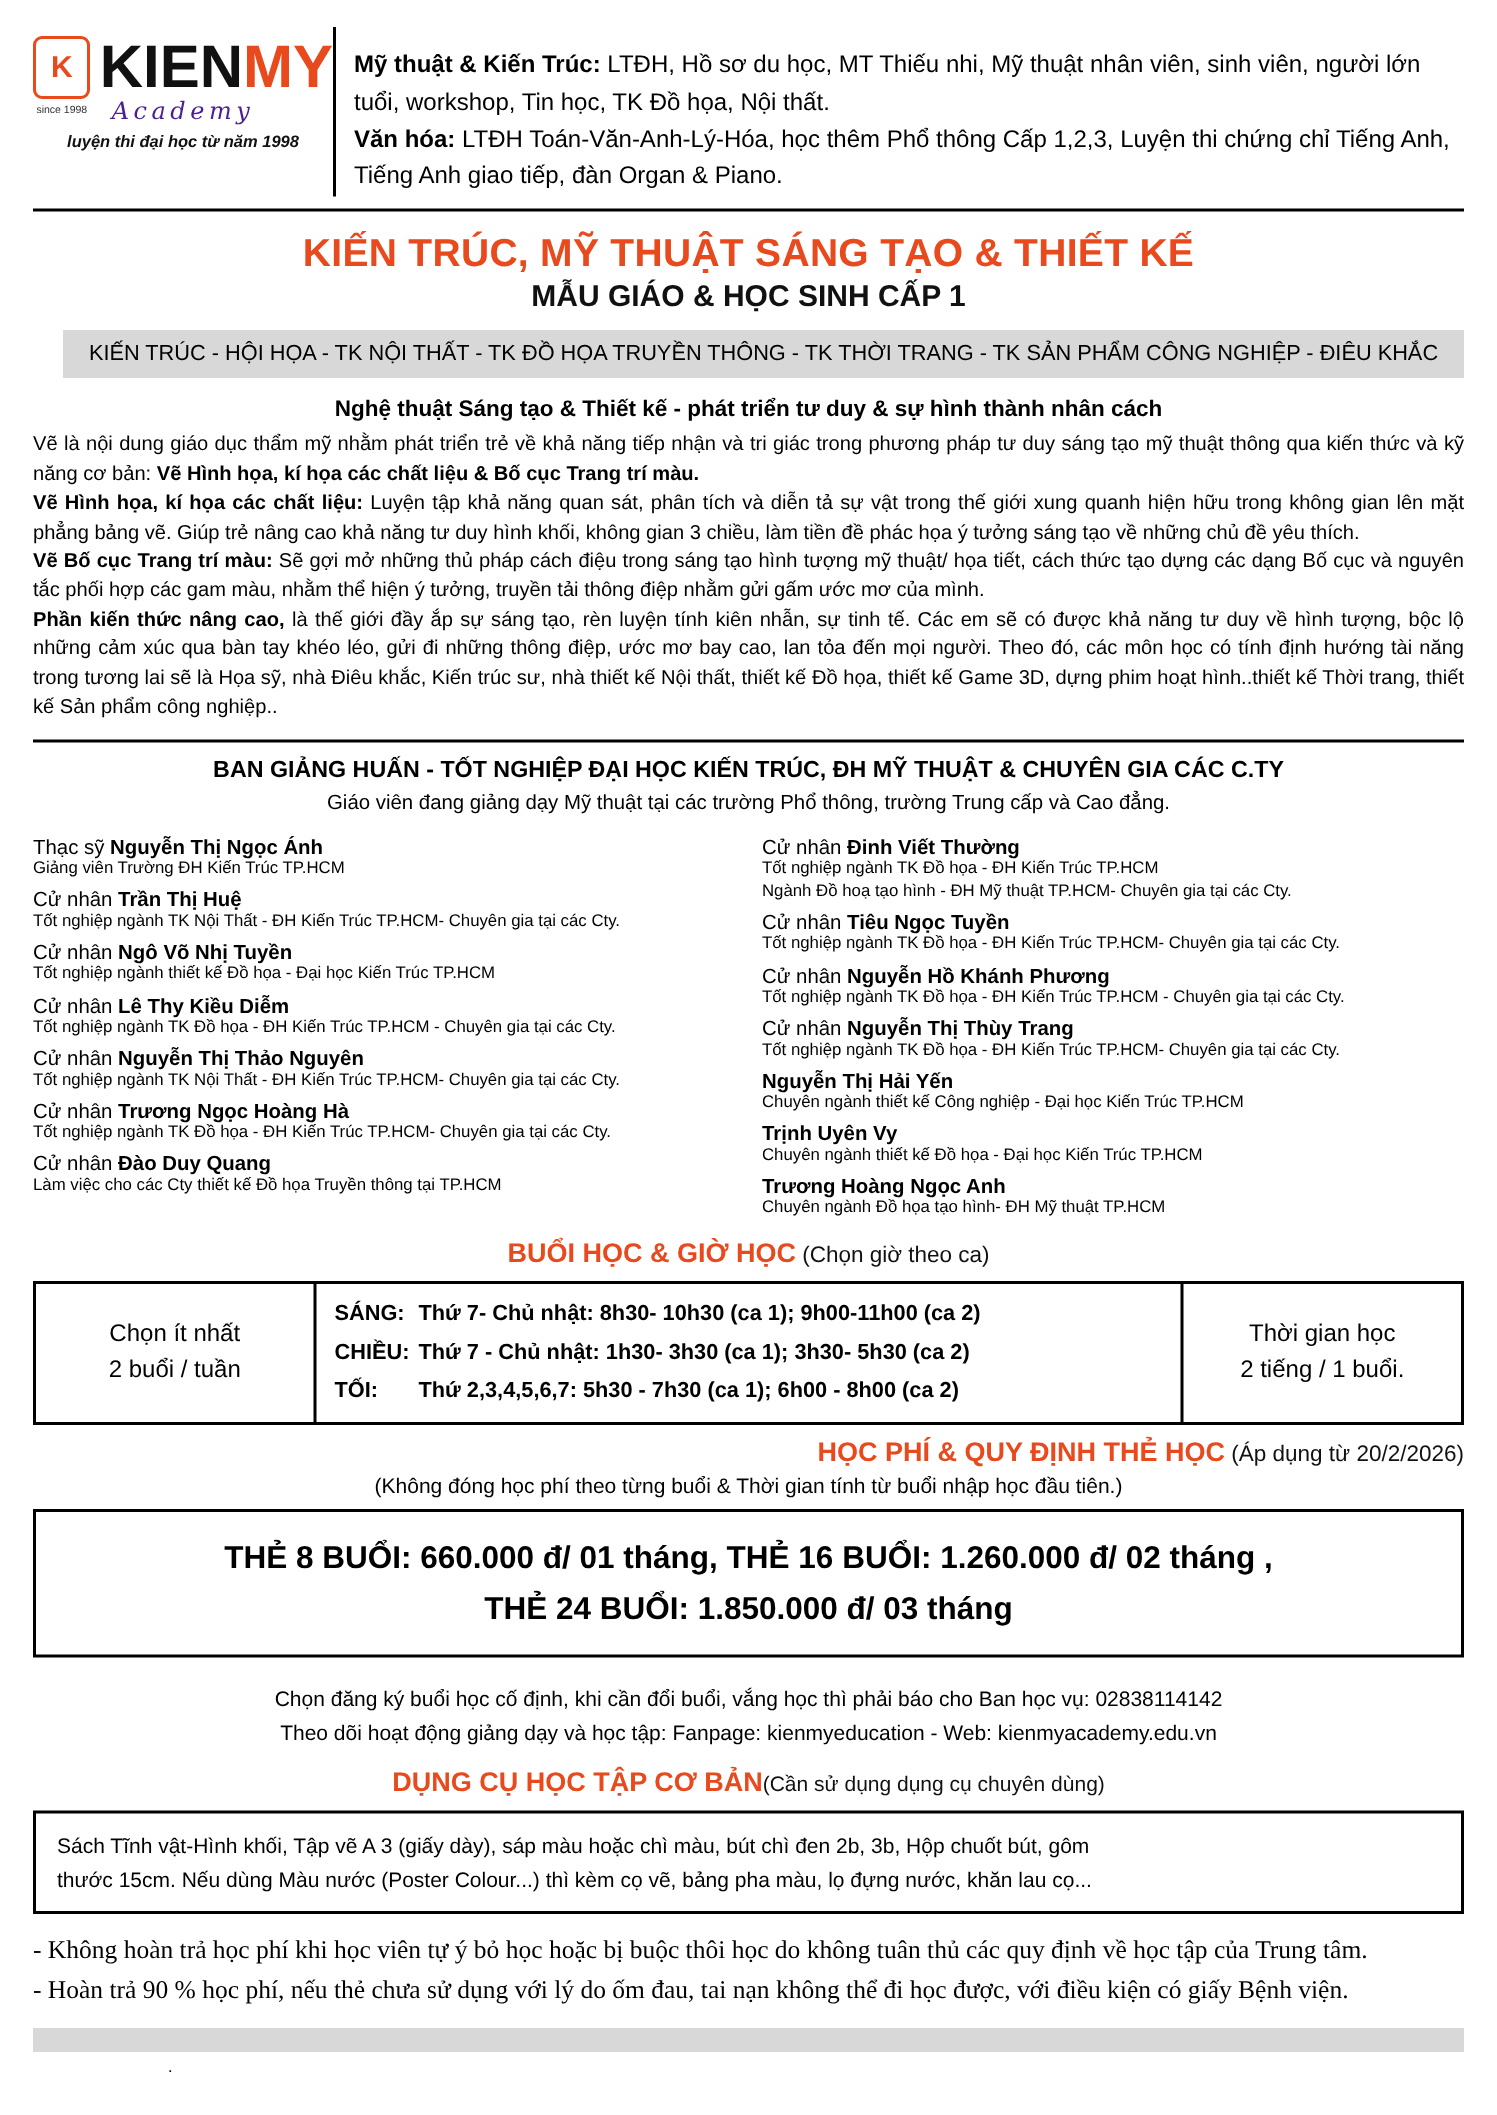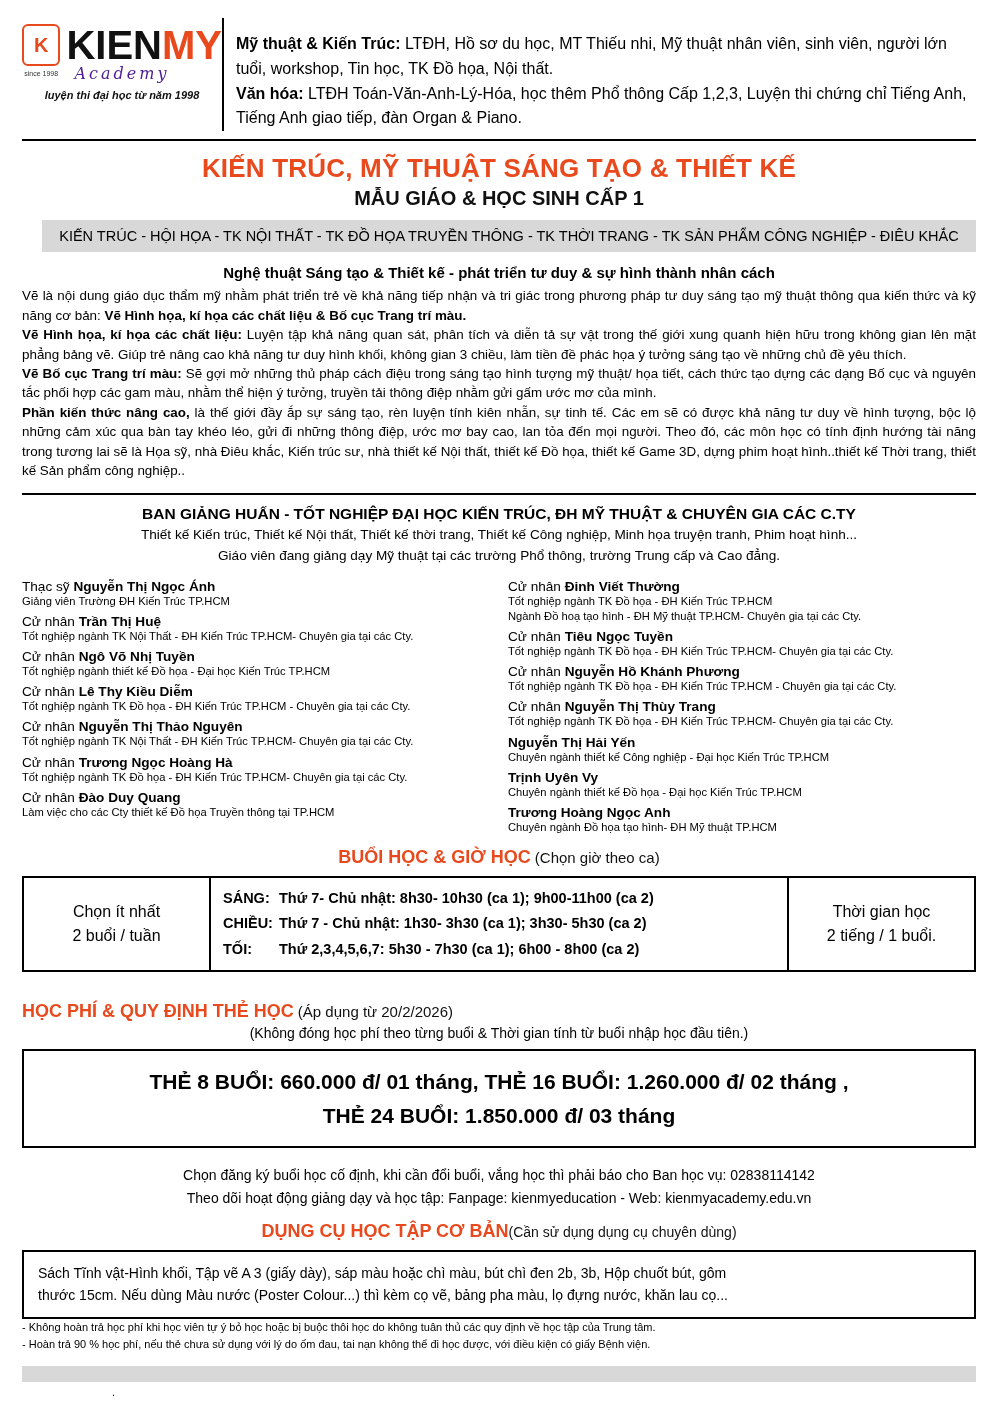--- a/index.html
+++ b/index.html
@@ -192,22 +192,22 @@
     border-right: 2px solid #000;
     padding: 8px 12px;
     font-size: 14.5px;
     font-weight: bold;
     line-height: 1.75;
   }
   .sched-mid .lbl { display: inline-block; min-width: 56px; }
 
   
   .fee-head {
-    text-align: left;
-    margin-top: 29px;
+    text-align: right;
+    margin-top: 8px;
     font-size: 18px;
     font-weight: bold;
     color: #e8491d;
   }
   .fee-head .note { color: #111; font-weight: normal; font-size: 15px; }
   .fee-sub {
     text-align: center;
     font-size: 14px;
     margin-top: 3px;
   }
@@ -237,22 +237,24 @@
   }
   .sup-head .sub { color: #111; font-weight: normal; font-size: 14px; }
   .sup-box {
     border: 2px solid #000;
     margin-top: 8px;
     padding: 10px 14px;
     font-size: 14px;
     line-height: 1.6;
   }
   .rules {
-    font-size: 11px;
+    margin-top: 10px;
+    font-size: 17px;
     line-height: 1.6;
+    font-family: Liberation Serif, serif;
   }
   .footer-strip {
     margin-top: 12px;
     height: 16px;
     background: #d8d8d8;
   }
   .dot {
     font-size: 11px;
     margin-top: 4px;
     padding-left: 90px;
@@ -304,21 +306,20 @@
       <b>Vẽ Bố cục Trang trí màu:</b><span> Sẽ gợi mở những thủ pháp cách điệu trong sáng tạo hình tượng mỹ thuật/ họa tiết, cách thức tạo dựng các dạng Bố cục và nguyên tắc phối hợp các gam màu, nhằm thể hiện ý tưởng, truyền tải thông điệp nhằm gửi gấm ước mơ của mình.</span>
     </p>
     <p>
       <b>Phần kiến thức nâng cao,</b><span> là thế giới đầy ắp sự sáng tạo, rèn luyện tính kiên nhẫn, sự tinh tế. Các em sẽ có được khả năng tư duy về hình tượng, bộc lộ những cảm xúc qua bàn tay khéo léo, gửi đi những thông điệp, ước mơ bay cao, lan tỏa đến mọi người. Theo đó, các môn học có tính định hướng tài năng trong tương lai sẽ là Họa sỹ, nhà Điêu khắc, Kiến trúc sư, nhà thiết kế Nội thất, thiết kế Đồ họa, thiết kế Game 3D, dựng phim hoạt hình..thiết kế Thời trang, thiết kế Sản phẩm công nghiệp..</span>
     </p>
   </div>
 
   <hr class="hr-black">
 
   <div class="ban-title">BAN GIẢNG HUẤN - TỐT NGHIỆP ĐẠI HỌC KIẾN TRÚC, ĐH MỸ THUẬT &amp; CHUYÊN GIA CÁC C.TY</div>
-  <div class="ban-sub">Thiết kế Kiến trúc, Thiết kế Nội thất, Thiết kế thời trang, Thiết kế Công nghiệp, Minh họa truyện tranh, Phim hoạt hình...</div>
   <div class="ban-sub">Giáo viên đang giảng dạy Mỹ thuật tại các trường Phổ thông, trường Trung cấp và Cao đẳng.</div>
 
   <div class="teachers">
     <div class="tcol">
       <div>
         <div class="tname"><span class="pre">Thạc sỹ </span><span class="nm">Nguyễn Thị Ngọc Ánh</span></div>
         <div class="tdesc">Giảng viên Trường ĐH Kiến Trúc TP.HCM</div>
       </div>
       <div>
         <div class="tname"><span class="pre">Cử nhân </span><span class="nm">Trần Thị Huệ</span></div>

